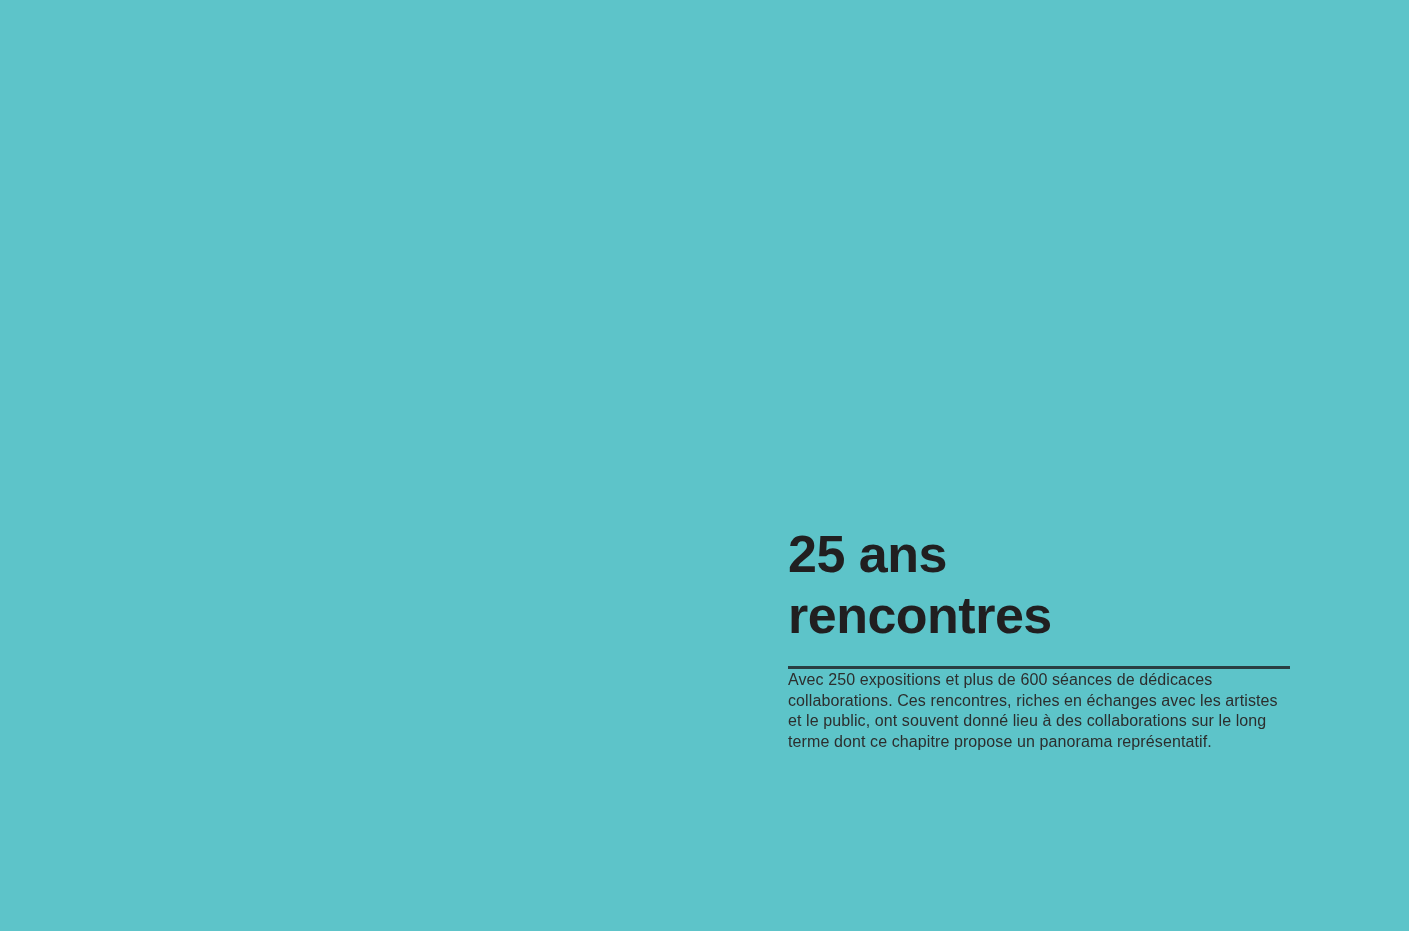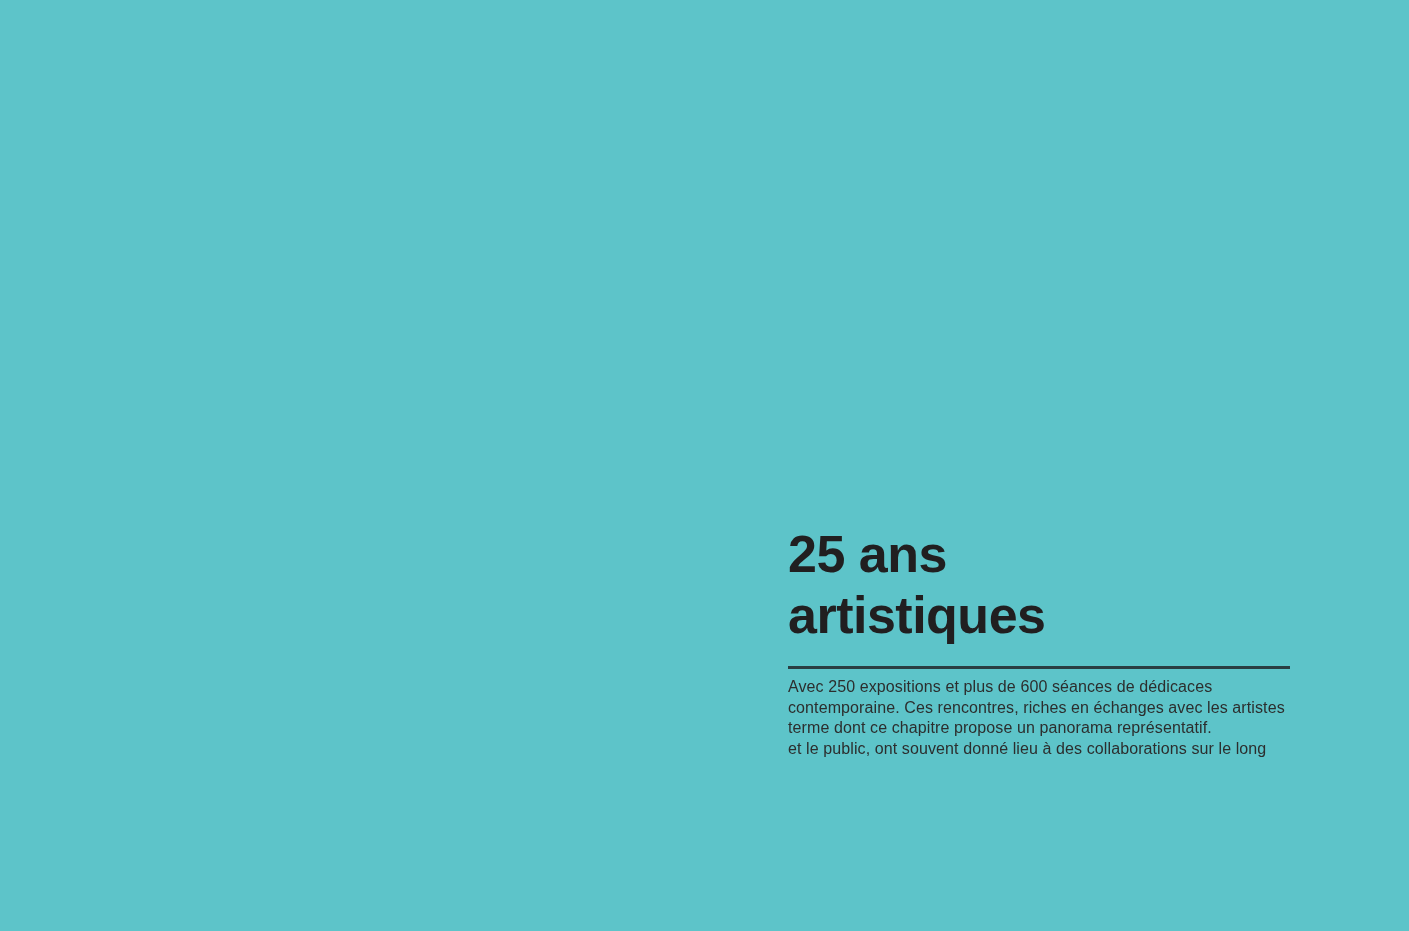--- a/index.html
+++ b/index.html
@@ -34,41 +34,41 @@
   }
 
   .rule {
     margin-top: 20px;
     width: 502px;
     height: 3px;
     background: #2a3e42;
   }
 
   .intro {
-    margin-top: 8px;
+    margin-top: 1px;
     font-size: 16px;
     line-height: 20.5px;
     color: #2c2e2e;
     letter-spacing: 0.1px;
   }
 </style>
 </head>
 <body>
 
 <div class="page">
   <div class="content">
 
     <h1 class="chapter-title">
       <div>25 ans</div>
-      <div>artistiques</div>
+      <div>rencontres</div>
     </h1>
 
     <div class="rule"></div>
 
     <div class="intro">
       <div>Avec 250 expositions et plus de 600 séances de dédicaces</div>
-      <div>contemporaine. Ces rencontres, riches en échanges avec les artistes</div>
+      <div>collaborations. Ces rencontres, riches en échanges avec les artistes</div>
+      <div>et le public, ont souvent donné lieu à des collaborations sur le long</div>
       <div>terme dont ce chapitre propose un panorama représentatif.</div>
-      <div>et le public, ont souvent donné lieu à des collaborations sur le long</div>
     </div>
 
   </div>
 </div>
 
 </body></html>

